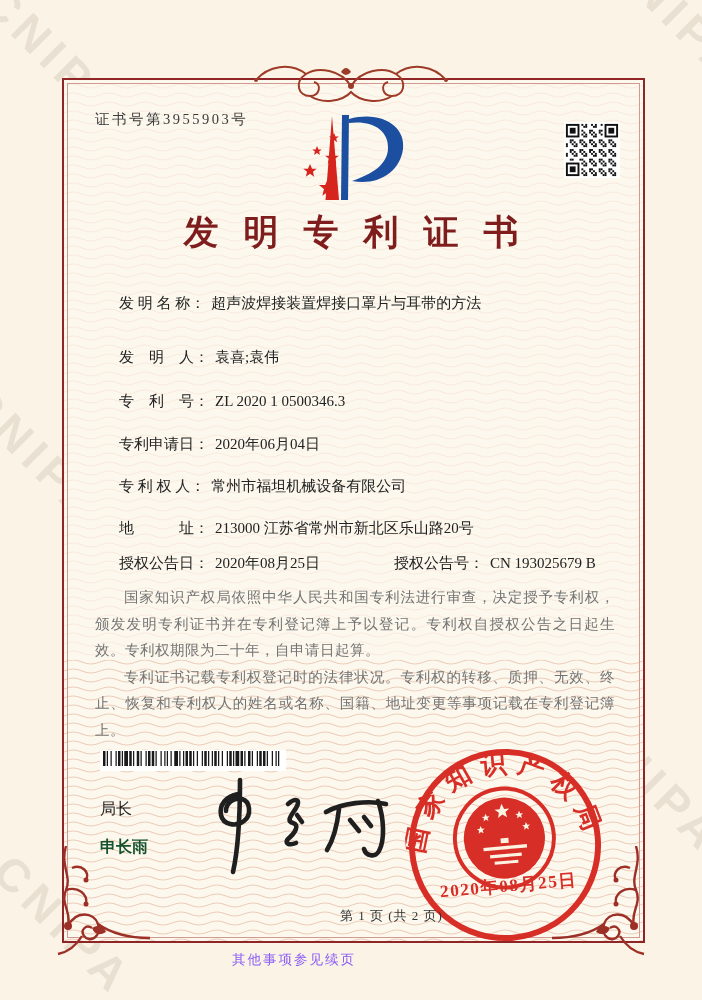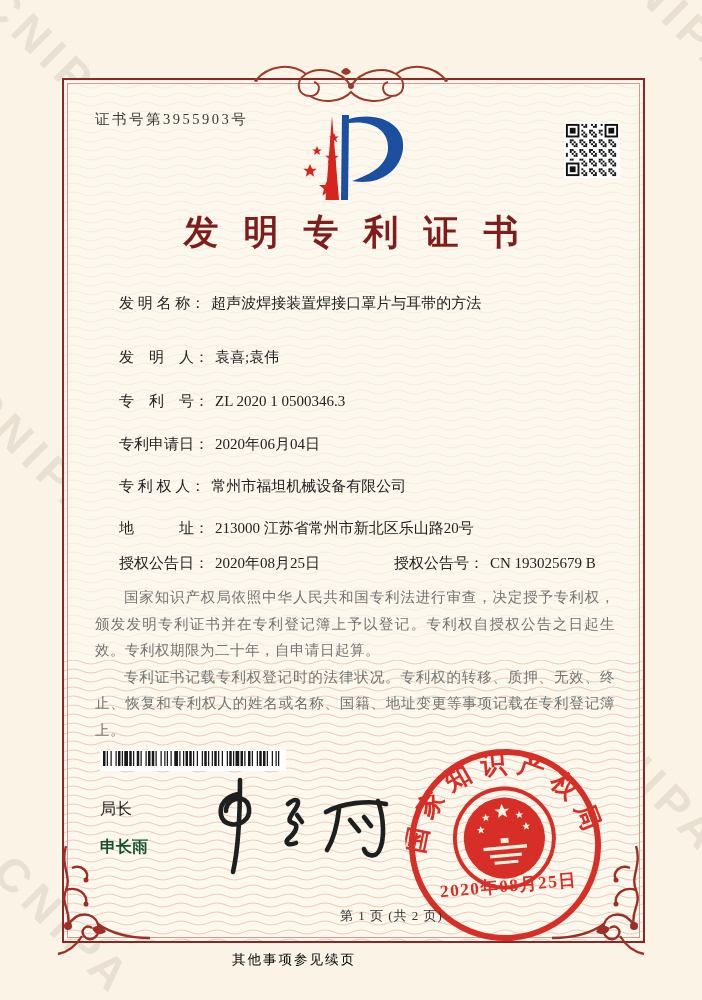--- a/index.html
+++ b/index.html
@@ -58,21 +58,21 @@
     font-family:"Liberation Sans","DejaVu Sans",sans-serif;
     font-weight:bold;font-size:16px;color:#14532d;
   }
   .seal{position:absolute;left:406px;top:746px;transform:rotate(-5deg);opacity:0.95;}
   .pageinfo{
     position:absolute;left:62px;top:907px;width:659px;text-align:center;
     font-size:13px;color:#333;letter-spacing:1px;
   }
   .footnote{
     position:absolute;left:0;top:951px;width:588px;text-align:center;
-    font-size:13.5px;color:#000000;letter-spacing:2px;
+    font-size:13.5px;color:#8b5cf6;letter-spacing:2px;
   }
 </style>
 </head>
 <body>
 
 <div class="wm" style="left:-34px;top:28px;">CNIPA</div>
 <div class="wm" style="left:588px;top:-14px;">CNIPA</div>
 <div class="wm" style="left:436px;top:300px;">CNIPA</div>
 <div class="wm" style="left:-52px;top:428px;">CNIPA</div>
 <div class="wm" style="left:566px;top:756px;">CNIPA</div>

